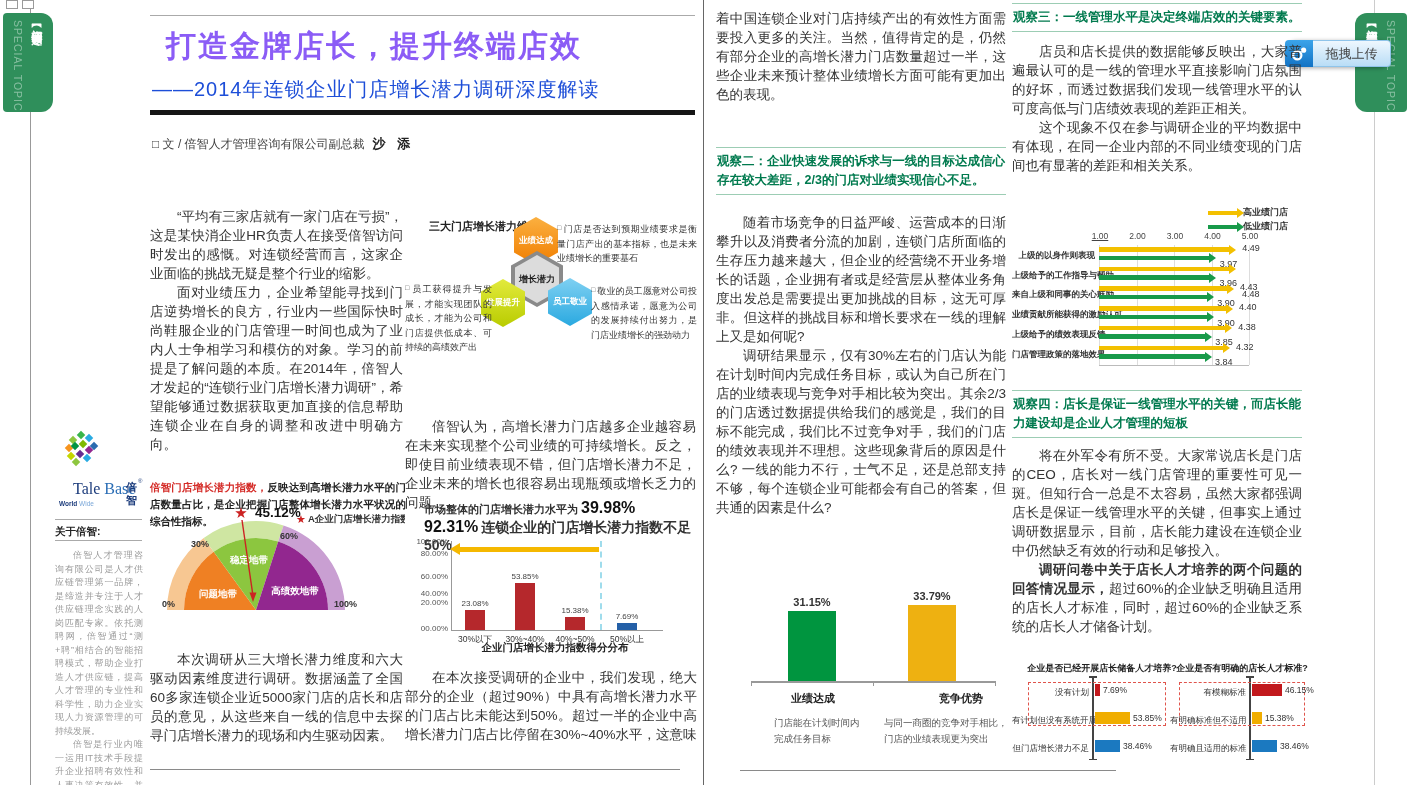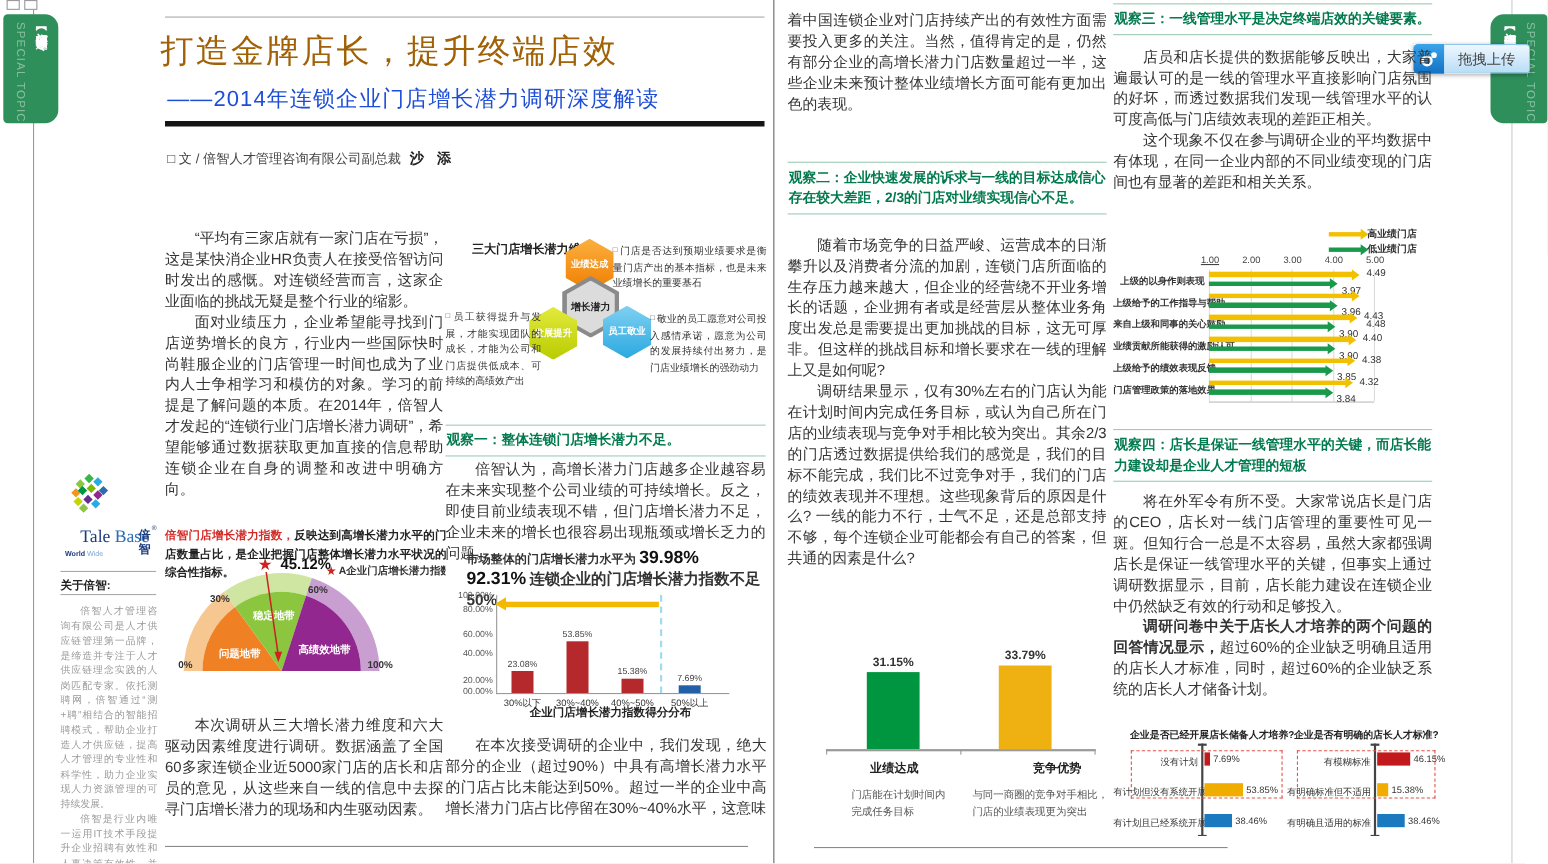--- a/index.html
+++ b/index.html
@@ -16,28 +16,28 @@
 
   
   .tab { position:absolute; top:13px; height:99px; background:#2f8f5b; display:flex; justify-content:center; padding-top:7px; overflow:hidden; }
   .tab-left { left:3px; width:50px; border-radius:4px 12px 12px 4px; }
   .tab-right { left:1355px; width:52px; border-radius:12px 4px 4px 12px; }
   .tab .cn { writing-mode:vertical-rl; color:#fff; font-weight:bold; font-size:11px; letter-spacing:1px; line-height:20px; }
   .tab .en { writing-mode:vertical-rl; color:rgba(255,255,255,.42); font-size:10.5px; letter-spacing:1px; line-height:18px; }
 
   
   .upload-btn { position:absolute; left:1285px; top:40px; height:27px; display:flex; cursor:pointer;
-    box-shadow:0 1px 4px rgba(0,0,0,.35); border-radius:0; }
+    box-shadow:0 1px 4px rgba(0,0,0,.35); border-radius:12px; }
   .upload-ico { width:28px; height:27px; background:linear-gradient(#3ba4ea,#1272c4); border-radius:4px 0 0 4px;
     display:flex; align-items:center; justify-content:center; }
   .upload-txt { width:78px; height:27px; background:linear-gradient(#eef7fe,#b9ddf6); border:1px solid #8fc4ea; border-left:none;
     border-radius:0 4px 4px 0; font-size:13px; color:#444; display:flex; align-items:center; justify-content:center; }
 
   
-  .title { position:absolute; left:146px; top:26px; font-size:30px; font-weight:normal; color:#a16207; letter-spacing:2px; }
+  .title { position:absolute; left:166px; top:26px; font-size:30px; font-weight:bold; color:#8b5cf6; letter-spacing:2px; }
   .subtitle { position:absolute; left:152px; top:76px; font-size:20px; color:#1d4ed8; letter-spacing:1px; }
   .thickbar { position:absolute; left:150px; top:110px; width:545px; height:5px; background:#151515; }
   .byline { position:absolute; left:152px; top:135px; font-size:12px; color:#444; }
   .byline b { font-size:13px; color:#222; margin-left:8px; letter-spacing:4px; }
 
   .p { font-size:13.5px; line-height:19px; color:#333; text-align:justify; }
   .p p.ind { text-indent:2em; }
 
   
   .obs-h { position:absolute; border-top:1px solid #9ccdb4; border-bottom:1px solid #9ccdb4; padding:4px 1px;
@@ -253,36 +253,35 @@
       <span class="blt">□</span><span>门店是否达到预期业绩要求是衡量门店产出的基本指标，也是未来业绩增长的重要基石</span>
     </div>
     <div class="hexnote" style="left:0;top:68px;width:87px;">
       <span class="blt">□</span><span>员工获得提升与发展，才能实现团队的成长，才能为公司和门店提供低成本、可持续的高绩效产出</span>
     </div>
     <div class="hexnote" style="left:186px;top:70px;width:106px;">
       <span class="blt">□</span><span>敬业的员工愿意对公司投入感情承诺，愿意为公司的发展持续付出努力，是门店业绩增长的强劲动力</span>
     </div>
   </div>
 
-  <div class="obs-h" style="left:405px;top:386px;width:291px;">观察一：整体连锁门店增长潜力不足。</div>
   <div class="p abs" style="left:405px;top:417px;width:291px;">
     <p class="ind">倍智认为，高增长潜力门店越多企业越容易在未来实现整个公司业绩的可持续增长。反之，即使目前业绩表现不错，但门店增长潜力不足，企业未来的增长也很容易出现瓶颈或增长乏力的问题。</p>
   </div>
 
   <div class="stats">
     <div><span>市场整体的门店增长潜力水平为</span> <span class="big">39.98%</span></div>
     <div><span class="big">92.31%</span> <span class="small">连锁企业的门店增长潜力指数不足50%</span></div>
   </div>
 
   <div class="colchart">
     <div class="ytick" style="top:2px;">100.00%</div>
     <div class="ytick" style="top:14px;">80.00%</div>
     <div class="ytick" style="top:36.8px;">60.00%</div>
     <div class="ytick" style="top:54.2px;">40.00%</div>
-    <div class="ytick" style="top:79px;">20.00%</div>
+    <div class="ytick" style="top:63px;">20.00%</div>
     <div class="ytick" style="top:89px;">00.00%</div>
     <div class="yaxis"></div>
     <div class="xaxis"></div>
     <div class="dash"></div>
     <div class="yarrow"></div>
     <div class="colbar-w" style="left:60px;">
       <div class="bar" style="background: rgb(181, 40, 44); height: 20.0796px;"></div>
       <div class="lbl">23.08%</div>
     </div>
     <div class="colbar-w" style="left:110px;">
@@ -430,21 +429,21 @@
     <div class="sc-lbl" style="left:0;top:29px;width:77px;">没有计划</div>
     <div class="sc-row" style="left:83px;top:26px;">
       <div class="bar" style="background: rgb(194, 25, 29); width: 4.9985px;"></div>
       <span class="v">7.69%</span>
     </div>
     <div class="sc-lbl" style="left:0;top:57px;width:77px;">有计划但没有系统开展</div>
     <div class="sc-row" style="left:83px;top:54px;">
       <div class="bar" style="background: rgb(240, 173, 0); width: 35.0025px;"></div>
       <span class="v">53.85%</span>
     </div>
-    <div class="sc-lbl" style="left:0;top:85px;width:77px;">有计划且已经系统开展</div>
+    <div class="sc-lbl" style="left:0;top:85px;width:77px;">但门店增长潜力不足</div>
     <div class="sc-row" style="left:83px;top:82px;">
       <div class="bar" style="background: rgb(27, 121, 192); width: 24.999px;"></div>
       <span class="v">38.46%</span>
     </div>
 
     <div class="sc-title" style="left:156px;width:148px;">企业是否有明确的店长人才标准?</div>
     <div class="sc-axis" style="left:237px;"></div>
     <div class="sc-dash" style="left:167px;top:24px;width:126px;height:44px;"></div>
     <div class="sc-lbl" style="left:158px;top:29px;width:76px;">有模糊标准</div>
     <div class="sc-row" style="left:240px;top:26px;">

